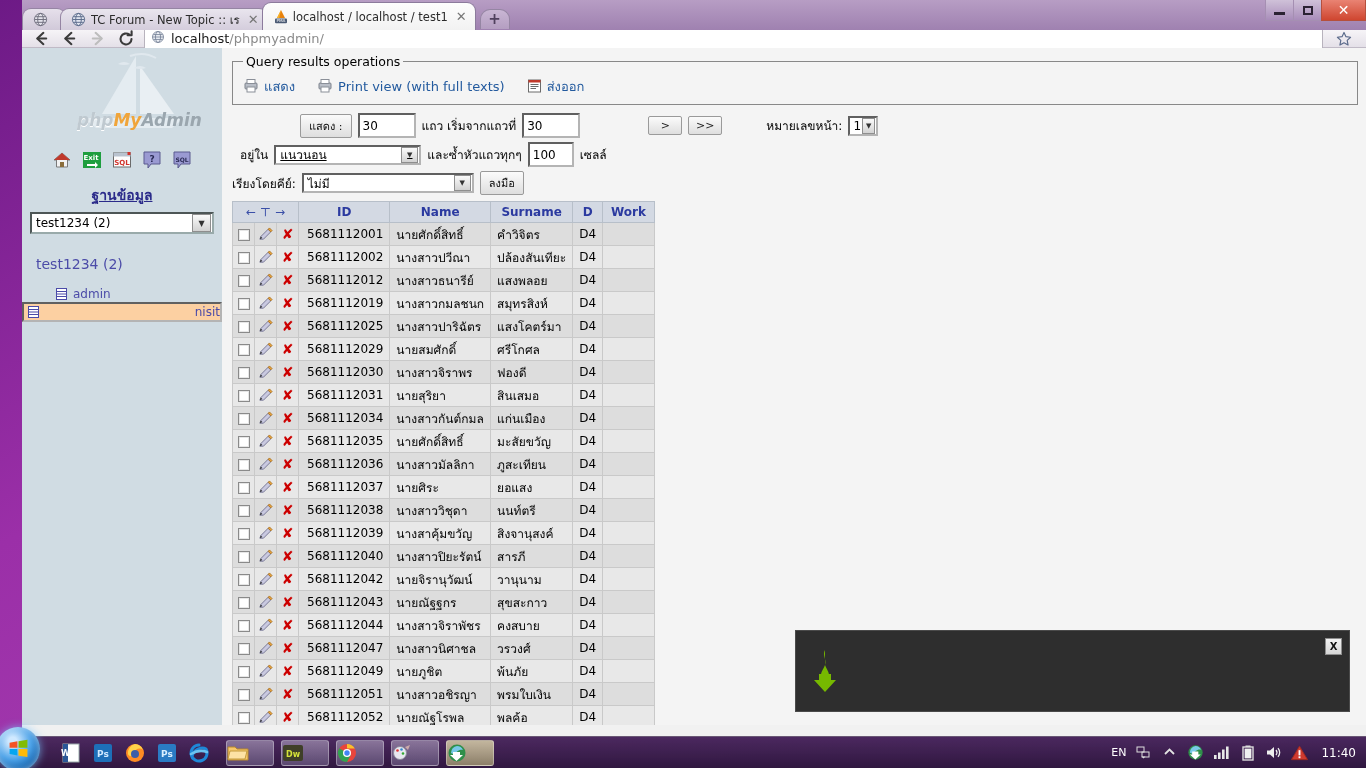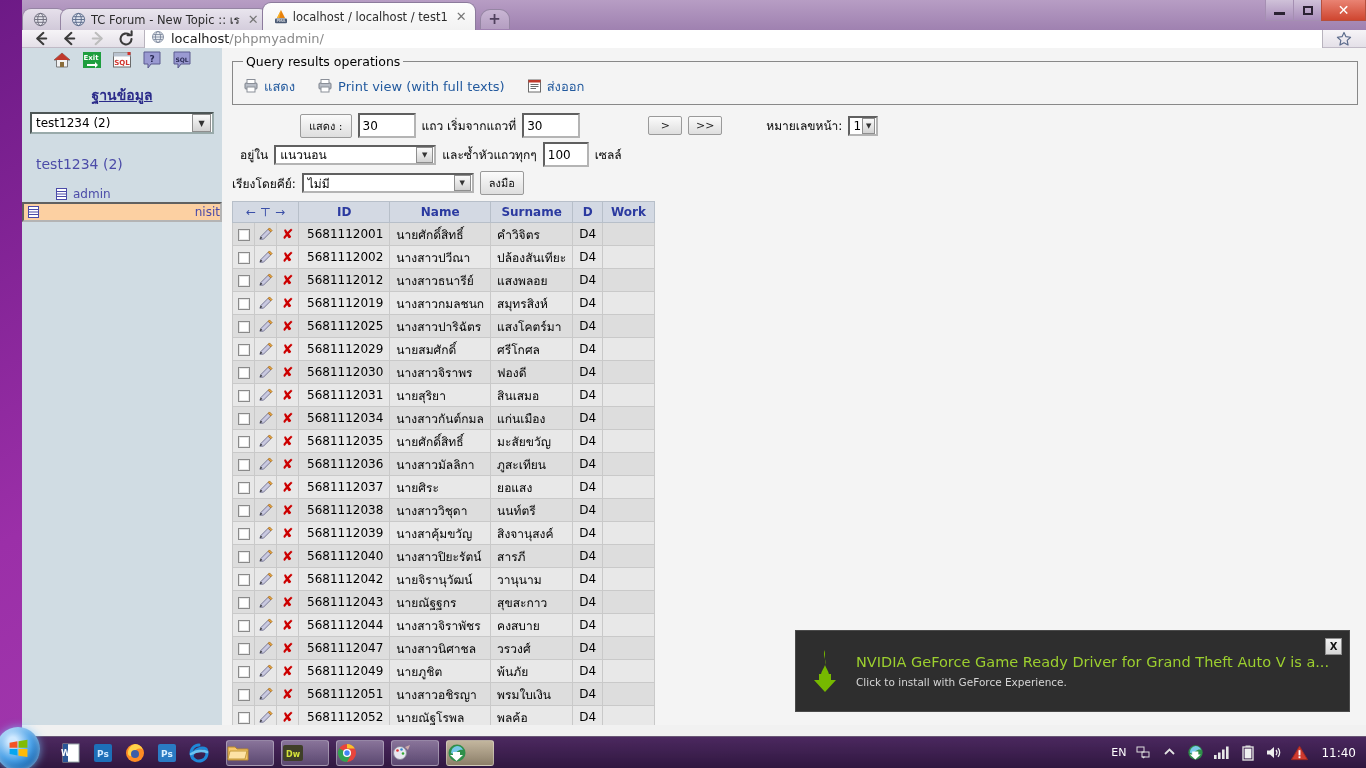--- a/index.html
+++ b/index.html
@@ -131,21 +131,21 @@
   }
   .txtin{ border:2px inset #b4b4b4; background:#fff; height:25px; width:52px; font-size:12px; padding:0 3px;
           display:flex; align-items:center;}
   .txtin.w58{width:58px;} .txtin.w46{width:46px;}
   .sel{
     height:20px; background:#fff; border:2px inset #b4b4b4; display:flex; align-items:center;
     justify-content:space-between; font-size:12px; padding-left:4px; min-width:100px;
   }
   .sel .arrow{ width:17px; height:16px; margin:1px; background:linear-gradient(#fafafa,#d2d2d2);
     border:1px solid #8e8e8e; display:flex;align-items:center;justify-content:center; font-size:7px; color:#333;}
-  .sel.w145{width:162px;} .sel.w172{width:172px;} .sel.w30{min-width:30px;width:30px;padding-left:3px;}
+  .sel.w145{width:147px;text-decoration:underline;} .sel.w172{width:172px;} .sel.w30{min-width:30px;width:30px;padding-left:3px;}
   .navbtn{ width:34px; height:19px; background:linear-gradient(#fbfbfb,#dedede); border:1px solid #9a9a9a;
            border-radius:2px; display:flex;align-items:center;justify-content:center; font-size:11px; color:#222;}
 
   
   table.res{ border-collapse:collapse; margin-top:6px; font-size:12px;}
   table.res th{
     background:#d3d9e3; border:1px solid #b7bfc9; color:#2b3aa0; font-weight:bold;
     padding:3px 8px; text-align:center; white-space:nowrap;
   }
   table.res th.navh{ color:#3a4fa8; font-weight:normal; }
@@ -300,20 +300,31 @@
     <span class="starbtn">
       <svg width="16" height="16" viewBox="0 0 18 18">
           <path d="M9 1.6 L11.2 6.4 L16.4 7 L12.6 10.6 L13.6 15.8 L9 13.2 L4.4 15.8 L5.4 10.6 L1.6 7 L6.8 6.4 Z" fill="none" stroke="#5a6a8a" stroke-width="1.3" stroke-linejoin="round"></path>
         </svg>
     </span>
   </div>
 
   <div class="page">
 
     <div class="leftframe">
+      <div class="pmalogo">
+        <svg width="160" height="86" viewBox="0 0 160 86">
+          <path d="M92 4 L92 62 L58 62 Z" fill="#e4ecf1"></path>
+          <path d="M96 14 L96 62 L130 62 Z" fill="#e9eff3"></path>
+          <path d="M40 66 H140 L128 76 H52 Z" fill="#e4ecf1"></path>
+          <path d="M86 4 Q100 -1 112 6" stroke="#e0e8ee" stroke-width="2" fill="none"></path>
+          <path d="M74 12 q6 -4 12 0 q-6 2 -12 0" fill="#e0e8ee"></path>
+          <path d="M90 16 q6 -4 12 0 q-6 2 -12 0" fill="#e0e8ee"></path>
+        </svg>
+        <div class="wordmark"><span class="php">php</span><span class="my">My</span><span class="admin">Admin</span></div>
+      </div>
 
       <div class="iconrow">
         <span class="ic">
           <svg width="20" height="20" viewBox="0 0 20 20">
               <path d="M10 3 L18 10 H15.5 V17 H4.5 V10 H2 Z" fill="#f2f2f2" stroke="#7a7a7a"></path>
               <path d="M10 3 L18 10 H2 Z" fill="#c0392b"></path>
               <rect x="8" y="12" width="4" height="5" fill="#8a6d3b"></rect>
             </svg>
         </span>
         <span class="ic">
@@ -778,24 +789,20 @@
   </div>
 </div>
 
 <div id="toast">
   <span class="arrowicon">
     <svg width="34" height="46" viewBox="0 0 34 46">
       <path d="M17 2 C14 8 19 11 17 17 C15 22 13 24 13 27 L21 27 C21 24 19 22 17 17" fill="#76b900"></path>
       <path d="M11 26 H23 V32 H28 L17 44 L6 32 H11 Z" fill="#76b900"></path>
     </svg>
   </span>
-  <div>
-    <div class="ttitle">NVIDIA GeForce Game Ready Driver for Grand Theft Auto V is a...</div>
-    <div class="tsub">Click to install with GeForce Experience.</div>
-  </div>
   <div class="tclosebtn">X</div>
 </div>
 
 <div id="taskbar">
   <div class="startorb">
     <svg width="21" height="21" viewBox="0 0 20 20">
       <path d="M1.5 4.6 L9 3.2 V9.4 H1.5 Z" fill="#f35325"></path>
       <path d="M10 3 L18.5 1.6 V9.4 H10 Z" fill="#81bc06"></path>
       <path d="M1.5 10.4 H9 V16.6 L1.5 15.2 Z" fill="#05a6f0"></path>
       <path d="M10 10.4 H18.5 V18.2 L10 16.8 Z" fill="#ffba08"></path>

